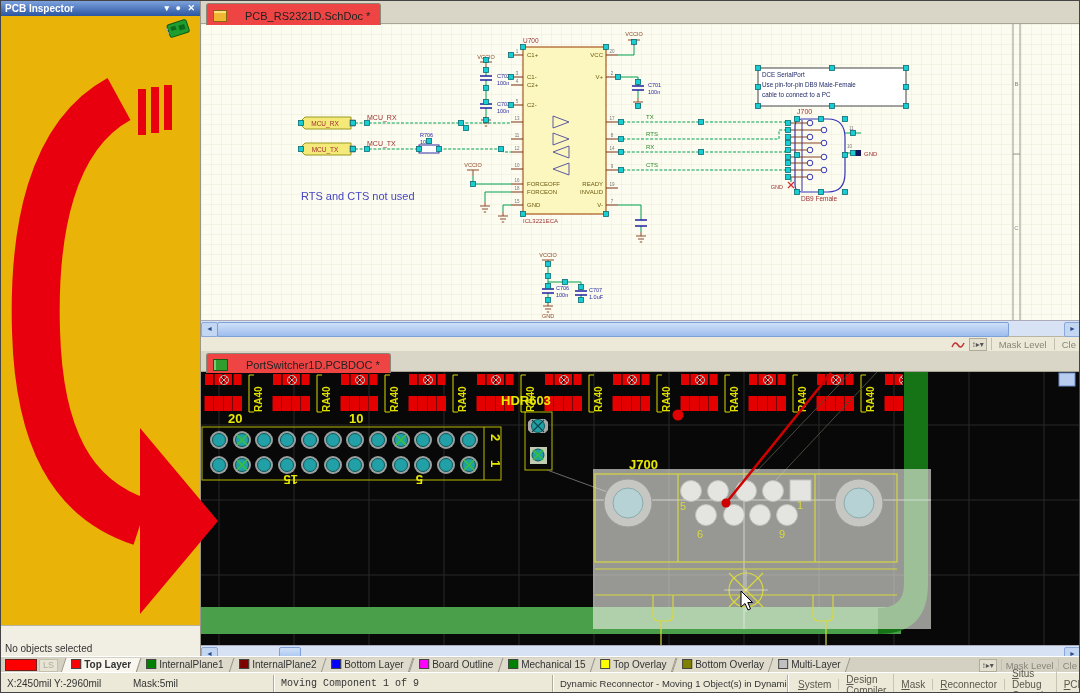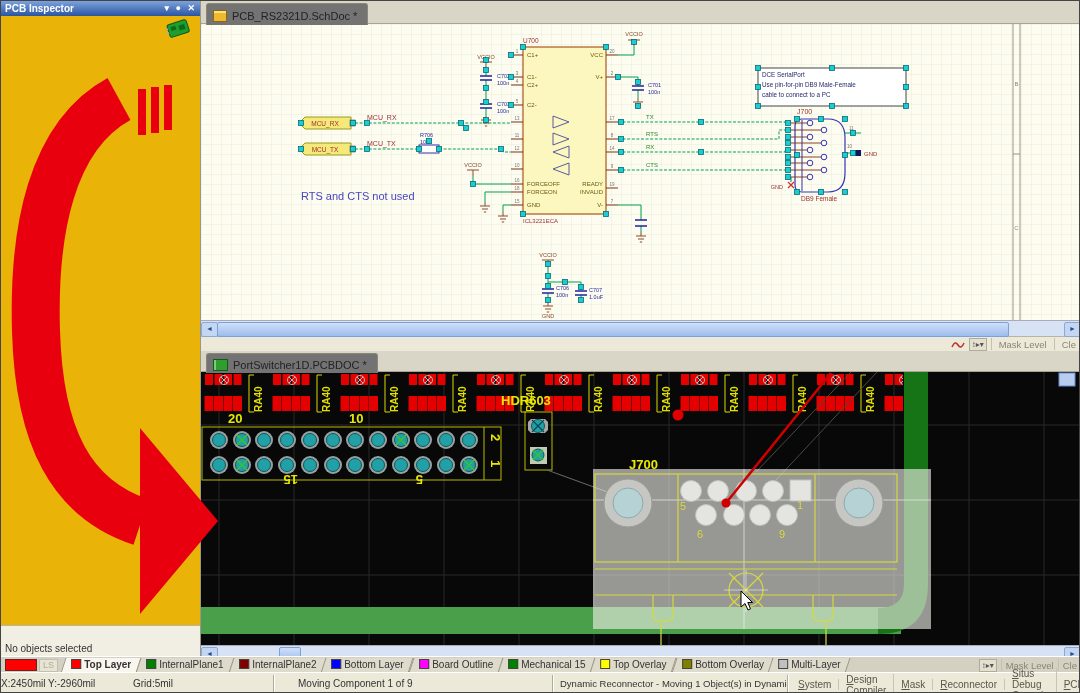--- a/index.html
+++ b/index.html
@@ -13,21 +13,21 @@
   #insp-include a{color:#2233cc;text-decoration:underline;cursor:pointer;}
   #insp-pcbicon{position:absolute;right:8px;top:16px;}
   #insp-noobj{position:absolute;left:0;right:0;bottom:15px;height:13px;background:#f1eee3;border-top:1px solid #b8b4a4;border-bottom:1px solid #fff;font-size:10px;color:#333;padding:17px 0 0 4px;}
   #insp-tabs{position:absolute;left:0;right:0;bottom:0;height:15px;background:#c9c5b8;white-space:nowrap;padding-left:3px;}
   .ptab{display:inline-block;height:13px;line-height:13px;transform:skewX(18deg);border:1px solid #9a968a;border-top:none;background:#dcd8cb;padding:0 7px;margin-right:2px;font-size:9.5px;color:#444;}
   .ptab>span{display:inline-block;transform:skewX(-18deg);}
   .ptab.active{background:#b7b2a2;font-weight:bold;color:#222;}
   
   #main{position:absolute;left:200px;top:0;width:880px;height:671px;}
   .tabbar{height:22px;background:#d9d5c7;border-bottom:1px solid #a8a494;position:relative;}
-  .doctab{position:absolute;left:5px;top:2px;height:19px;background:#737373;border:1px solid #8a8678;border-bottom:none;border-radius:3px 3px 0 0;font-size:11px;color:#222;padding:2px 10px 0 6px;display:flex;align-items:center;gap:5px;}
+  .doctab{position:absolute;left:5px;top:2px;height:19px;background:#ef4444;border:1px solid #8a8678;border-bottom:none;border-radius:3px 3px 0 0;font-size:11px;color:#222;padding:2px 10px 0 6px;display:flex;align-items:center;gap:18px;}
   .tabbar.pcb-bar{height:20px;}
   .doc-ico-sch{width:12px;height:10px;background:#f0b830;border:1px solid #8a6a10;box-shadow:inset 0 2px 0 #ffe080;}
   .doc-ico-pcb{width:13px;height:10px;background:#2f9e2f;border:1px solid #145a14;box-shadow:inset 2px 0 0 #7acc7a;}
   
   .hscroll{position:relative;height:15px;background:#d7e2f4;border-top:1px solid #aab;}
   .sb-arrow{position:absolute;top:1px;width:15px;height:13px;background:#c3d6f2;border:1px solid #8aa8d8;color:#2a4a8a;font-size:7px;line-height:12px;text-align:center;border-radius:2px;}
   .sb-thumb{position:absolute;top:1px;height:13px;background:linear-gradient(180deg,#cfe0f8,#9dbdee);border:1px solid #7da0d8;border-radius:2px;}
   
   .maskbar{height:14px;background:#ece9d8;border-top:1px solid #b8b4a4;display:flex;justify-content:flex-end;align-items:center;font-size:9.5px;color:#8a8678;gap:4px;padding-right:2px;}
   .mask-ico{border:1px solid #b0ac9c;background:#e4e0d0;font-size:8px;color:#555;padding:0 2px;height:11px;line-height:11px;}
@@ -560,24 +560,24 @@
     <span id="layer-right">
       <span class="mask-ico">↕▸▾</span>
       <span class="mask-sep"></span>
       <span>Mask Level</span>
       <span class="mask-sep"></span>
       <span>Cle</span>
     </span>
   </div>
 
   <div id="statusbar">
-    <span class="st" style="left:0;text-align:center;">X:2450mil Y:-2960mil</span>
-    <span class="st" style="left:132px;">Grid:5mil</span>
+    <span class="st" style="left:6px;text-align:center;">X:2450mil Y:-2960mil</span>
+    <span class="st" style="left:132px;">Mask:5mil</span>
     <span class="sep" style="left:272px;"></span>
-    <span class="st" style="left:297px;">Moving Component 1 of 9</span>
+    <span class="st" style="left:280px;font-family:Liberation Mono, monospace;">Moving Component 1 of 9</span>
     <span class="sep" style="left:551px;"></span>
     <span class="st" id="st-mode" style="left:559px;">Dynamic Reconnector - Moving 1 Object(s) in Dynamic Connect Mode (P</span>
     <span class="sep" style="left:786px;"></span>
     <span id="st-panels">
       <span>System</span>
       <span>Design Compiler</span>
       <span>Mask</span>
       <span>Reconnector</span>
       <span>Situs Debug Console</span>
       <span>PCB</span>

